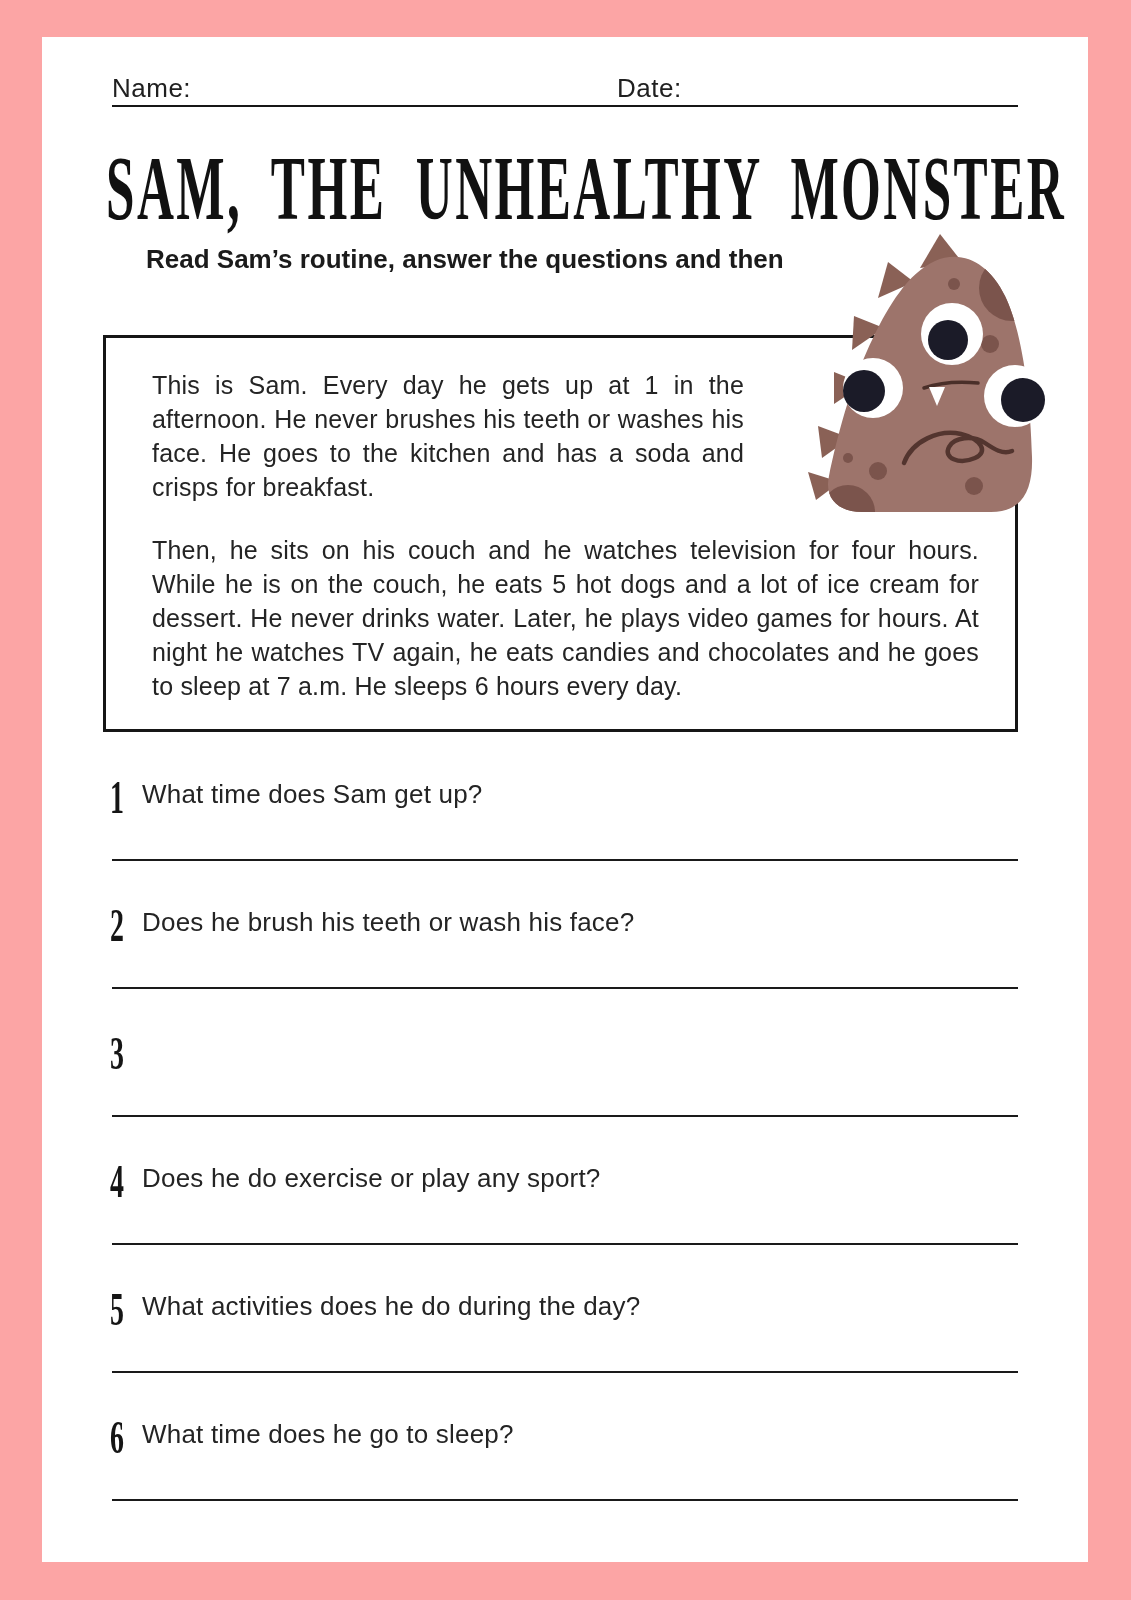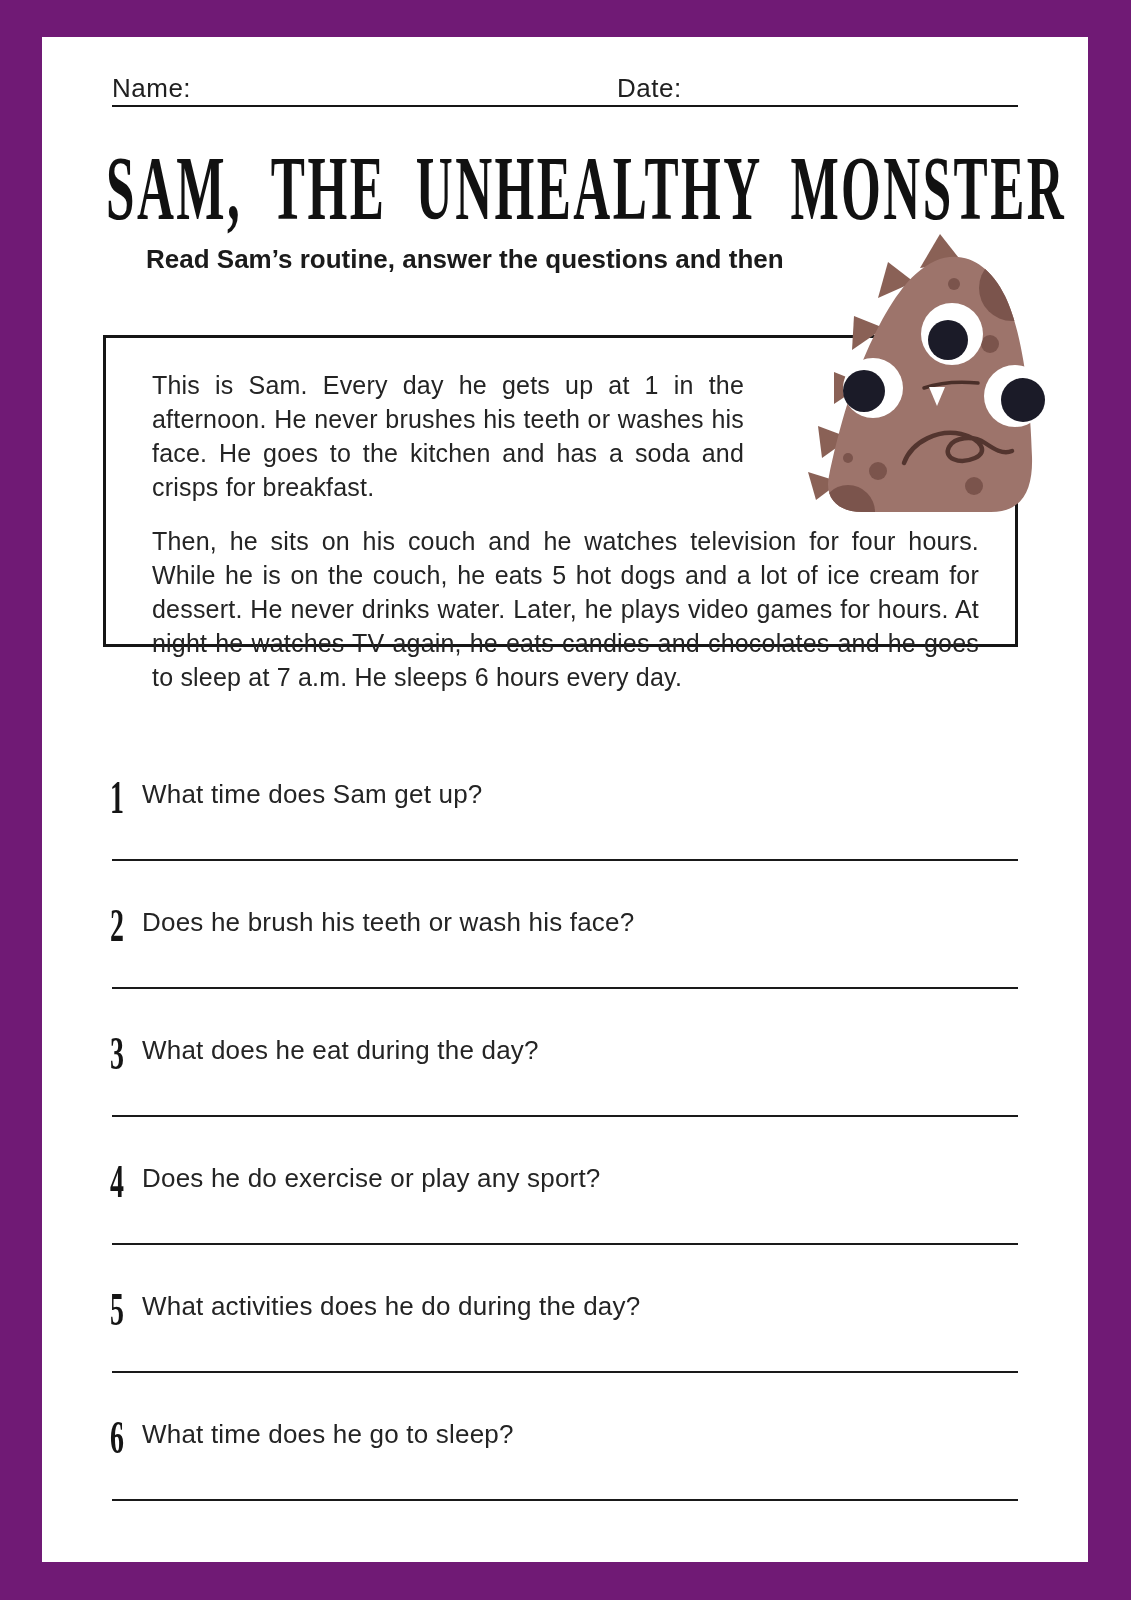--- a/index.html
+++ b/index.html
@@ -5,21 +5,21 @@
   * { margin: 0; padding: 0; box-sizing: border-box; }
   html, body { width: 1131px; height: 1600px; }
   body {
     font-family: "Liberation Sans", "DejaVu Sans", sans-serif;
     color: #1e1e1e;
   }
   .frame {
     position: relative;
     width: 1131px;
     height: 1600px;
-    background: #701a75;
+    background: #fca5a5;
     overflow: hidden;
   }
   .page {
     position: absolute;
     left: 42px; top: 37px;
     width: 1046px; height: 1525px;
     background: #ffffff;
   }
 
   
@@ -63,34 +63,34 @@
     line-height: 36px;
     color: #1b1b1b;
     white-space: nowrap;
     margin-left: 36px;
   }
 
   
   .passage-box {
     position: absolute;
     left: 61px; top: 298px;
-    width: 915px; height: 312px;
+    width: 915px; height: 397px;
     border: 3px solid #161616;
     background: #ffffff;
     padding: 30px 36px 0 46px;
   }
   .passage-box p {
     font-size: 25px;
     line-height: 34px;
     color: #242424;
     text-align: justify;
     letter-spacing: 0.2px;
   }
   .passage-p1 { width: 592px; }
-  .passage-p2 { margin-top: 20px; width: 100%; }
+  .passage-p2 { margin-top: 29px; width: 100%; }
 
   
   .monster {
     position: absolute;
     left: 750px; top: 189px;
     width: 256px; height: 290px;
     z-index: 5;
   }
 
   
@@ -196,21 +196,20 @@
       <span class="q-text">What time does Sam get up?</span>
       <div class="answer-line"></div>
     </div>
     <div class="question-item" style="top:866px">
       <span class="q-number">2</span>
       <span class="q-text">Does he brush his teeth or wash his face?</span>
       <div class="answer-line"></div>
     </div>
     <div class="question-item" style="top:994px">
       <span class="q-number">3</span>
-      <span class="q-text">What does he eat during the day?</span>
       <div class="answer-line"></div>
     </div>
     <div class="question-item" style="top:1122px">
       <span class="q-number">4</span>
       <span class="q-text">Does he do exercise or play any sport?</span>
       <div class="answer-line"></div>
     </div>
     <div class="question-item" style="top:1250px">
       <span class="q-number">5</span>
       <span class="q-text">What activities does he do during the day?</span>

